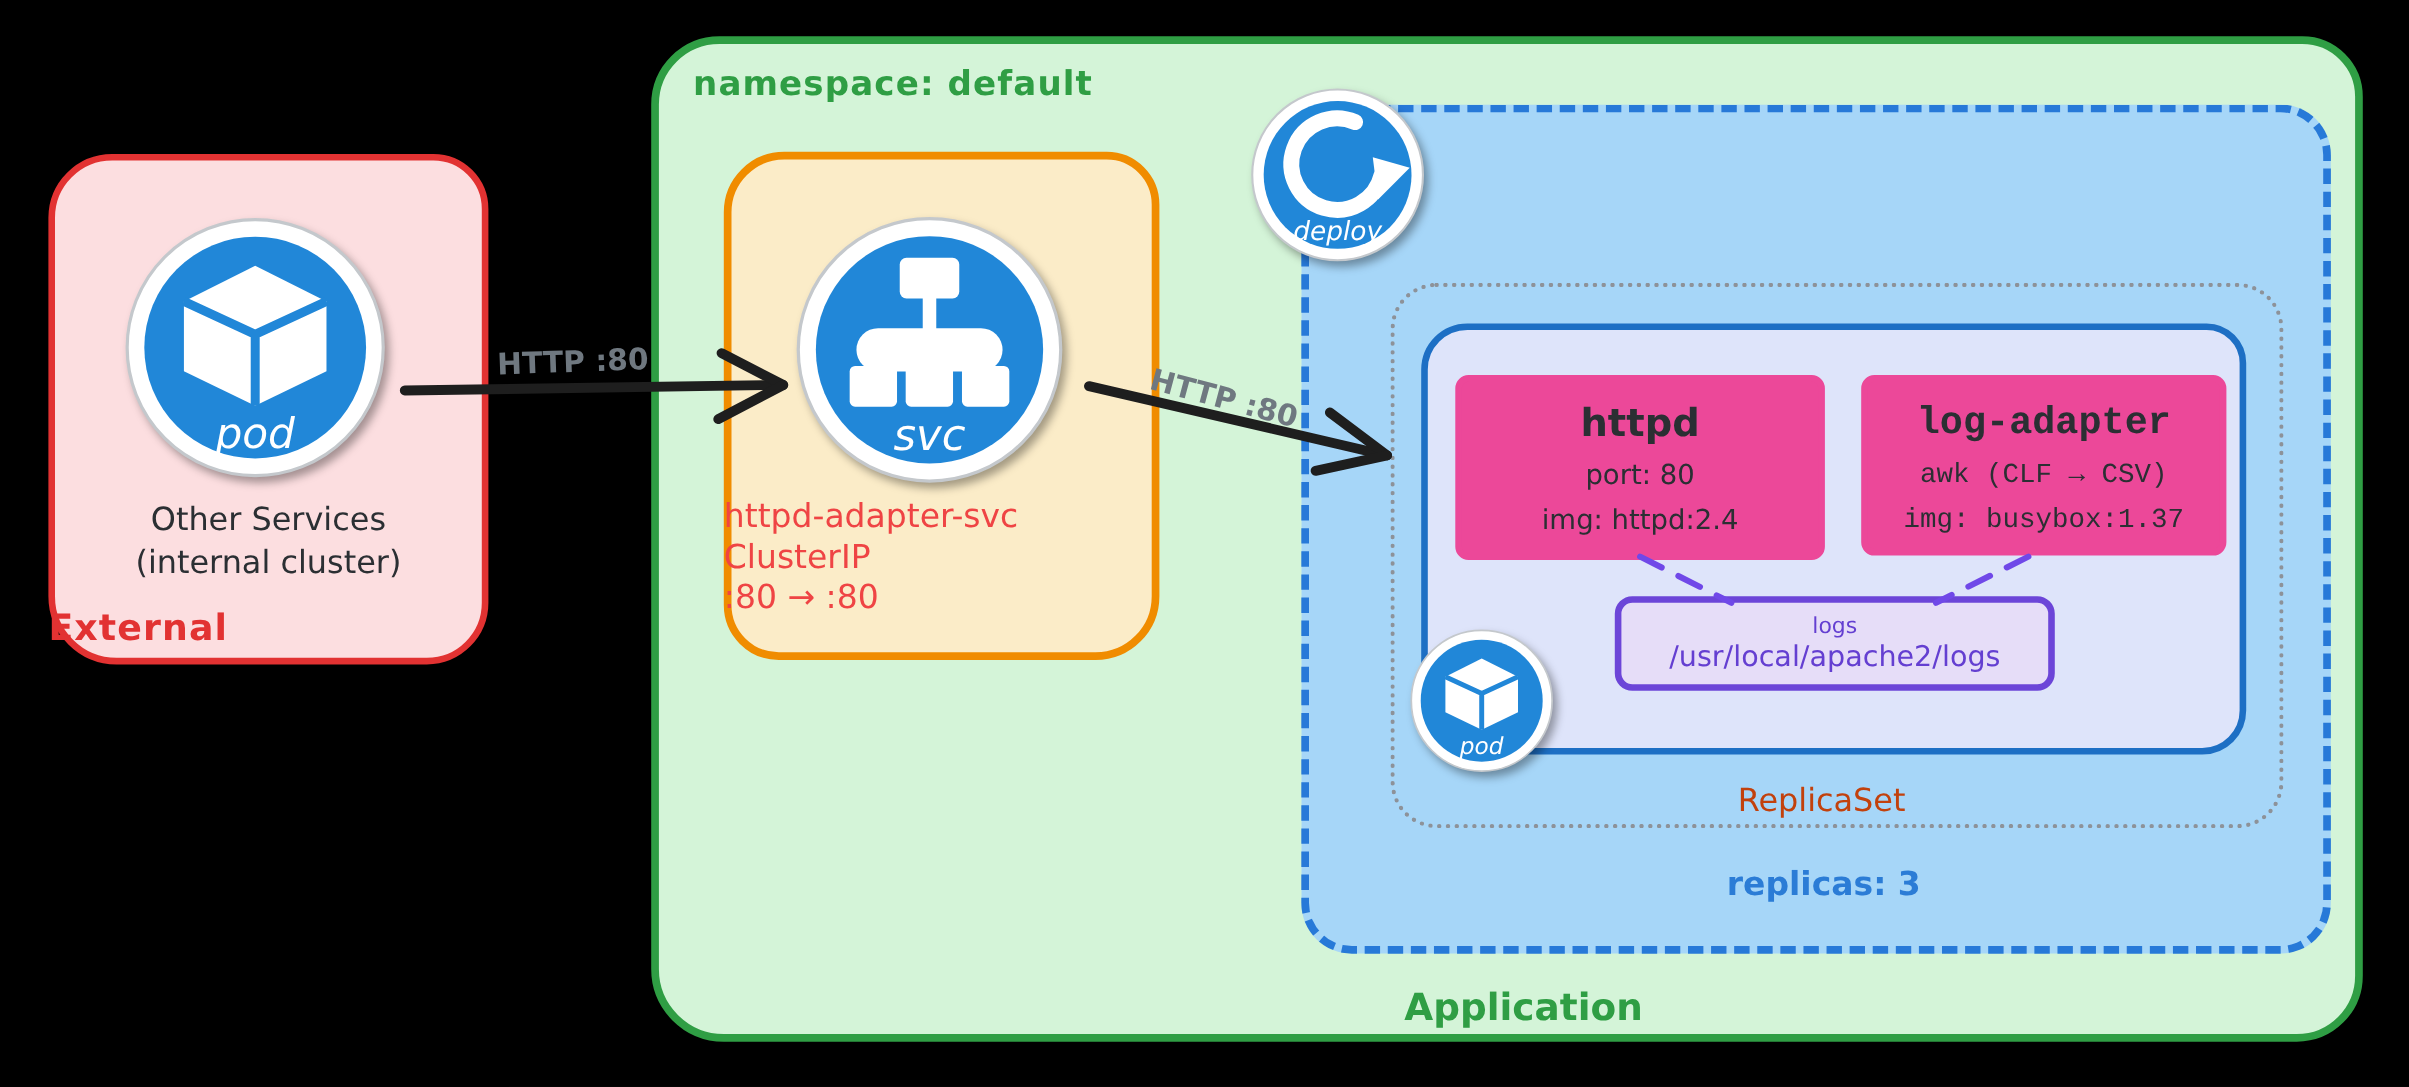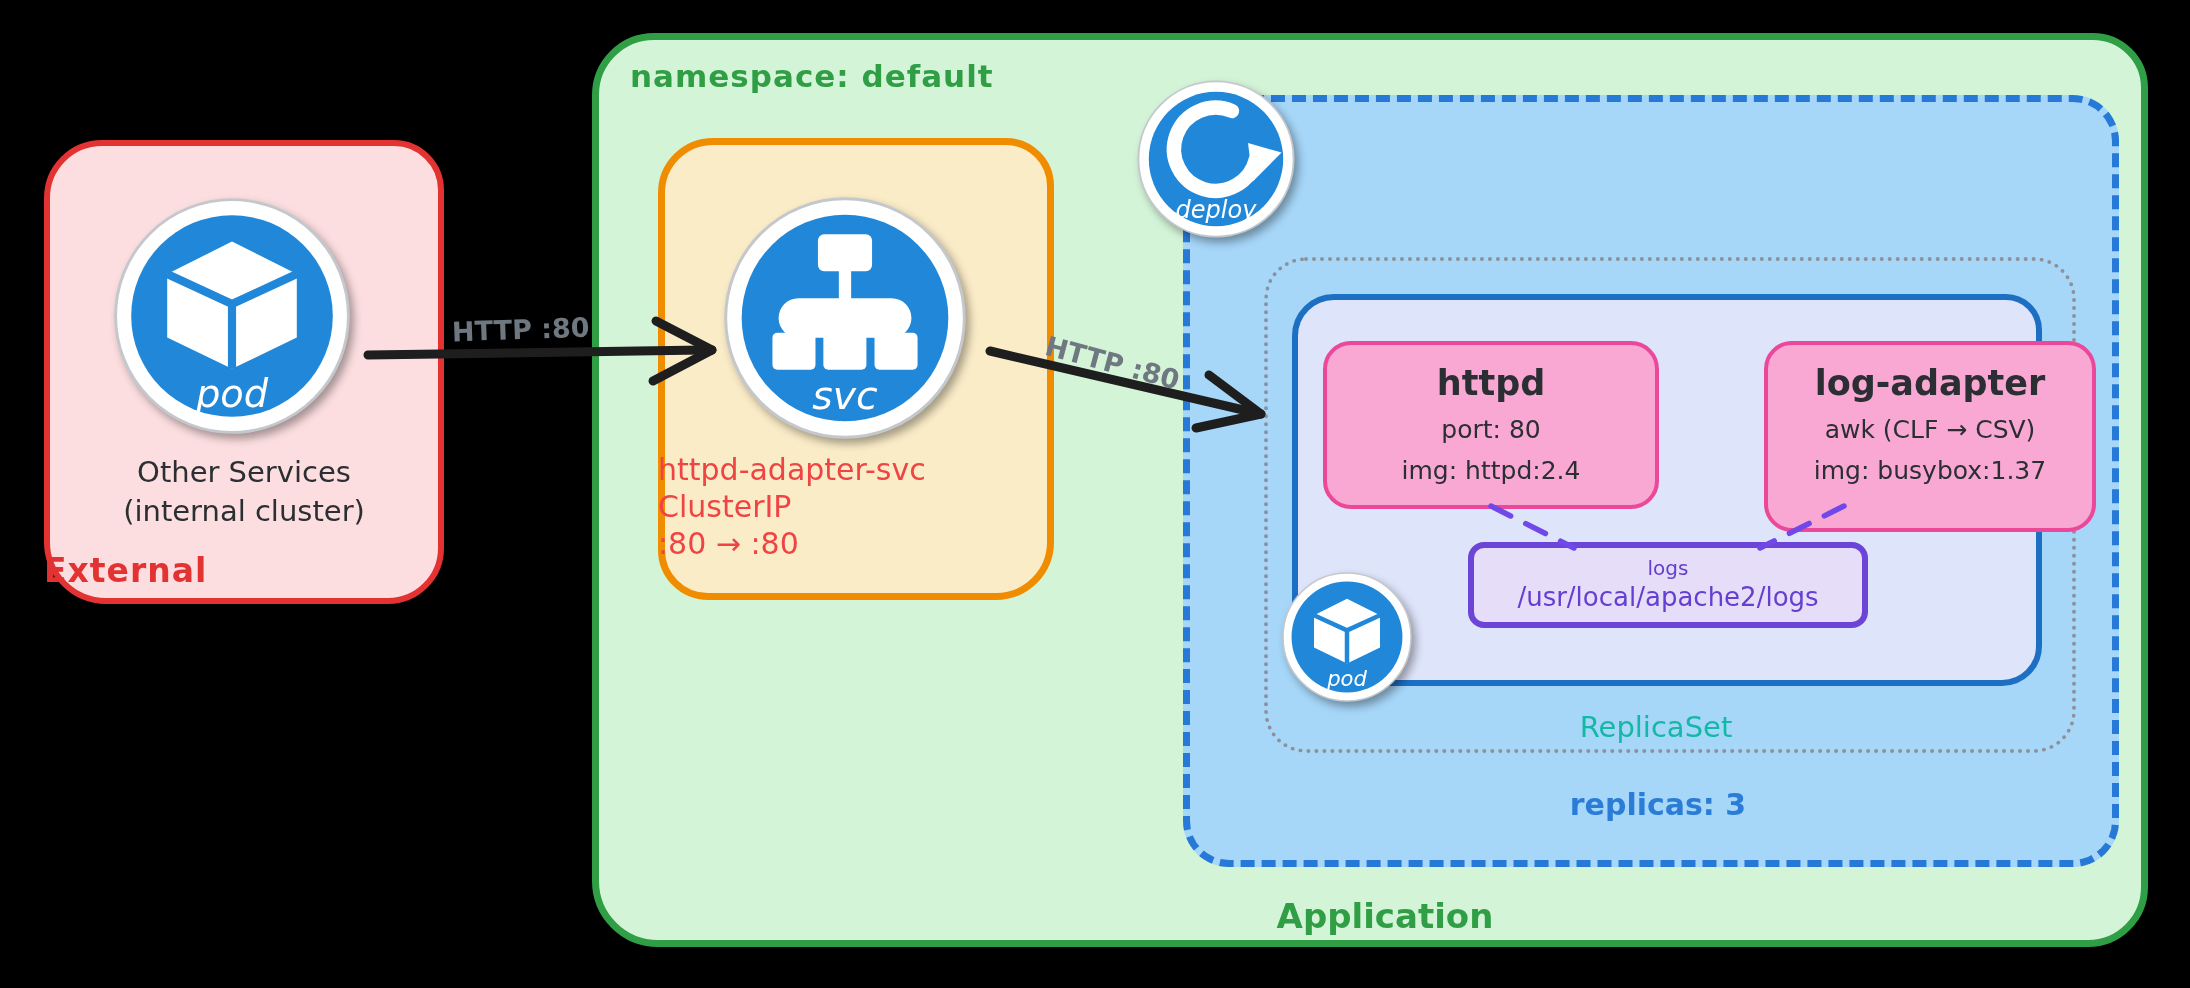--- a/index.html
+++ b/index.html
@@ -32,33 +32,33 @@
 
   
   .deployment{left:1183px;top:95px;width:936px;height:772px;background:#a6d6f8;
     border:7px dashed #2779d8;border-radius:46px;}
   .deploy-label{left:1508px;top:786px;width:300px;text-align:center;font-size:30px;
     line-height:38px;color:#2b7cd6;font-weight:bold;}
 
   
   .replicaset{left:1264px;top:257px;width:812px;height:496px;background:transparent;
     border:4px dotted #8d9299;border-radius:42px;}
-  .rs-label{left:1506px;top:710px;width:300px;text-align:center;font-size:29px;color:#14b8a6;}
+  .rs-label{left:1506px;top:710px;width:300px;text-align:center;font-size:29px;color:#c2410c;}
 
   
   .podbox{left:1292px;top:294px;width:750px;height:392px;background:#dee4fa;
     border:6px solid #1d6fc4;border-radius:42px 36px 40px 44px;}
 
   
-  .container{position:absolute;box-sizing:border-box;background:#f9a8d4;
-    border:4px solid #ec4899;border-radius:28px;text-align:center;color:#2b2f33;}
+  .container{position:absolute;box-sizing:border-box;background:#ec4899;
+    border:6px solid #ec4899;border-radius:12px;text-align:center;color:#2b2f33;}
   .container .c-title{margin-top:18px;font-size:35px;font-weight:bold;}
   .container .c-line{margin-top:12px;font-size:25px;}
   .container-httpd{left:1323px;top:341px;width:336px;height:168px;}
-  .container-log{left:1764px;top:341px;width:332px;height:191px;}
+  .container-log{left:1692px;top:341px;width:332px;height:164px;font-family:Liberation Mono, monospace;}
 
   
   .logsbox{left:1468px;top:542px;width:400px;height:86px;background:#e6ddf8;
     border:6px solid #6c45d8;border-radius:16px;text-align:center;color:#643fd1;}
   .logsbox .l1{margin-top:8px;font-size:20px;}
   .logsbox .l2{margin-top:2px;font-size:26px;}
 
   
   .http1{left:452px;top:314px;font-size:27px;font-weight:bold;color:#6f7880;transform:rotate(-2deg);}
   .http2{left:1050px;top:330px;font-size:27px;font-weight:bold;color:#6f7880;

